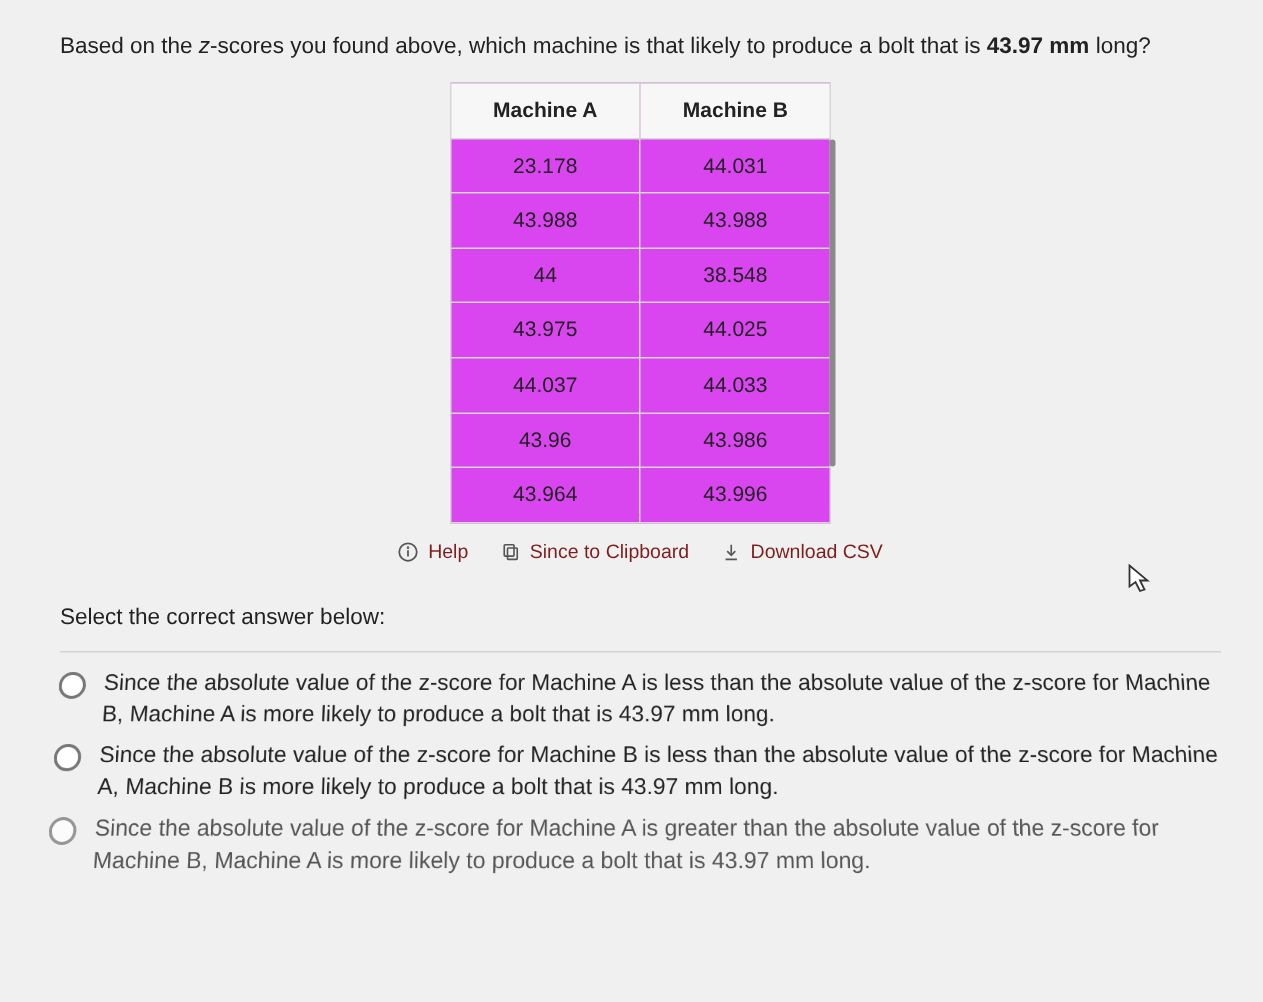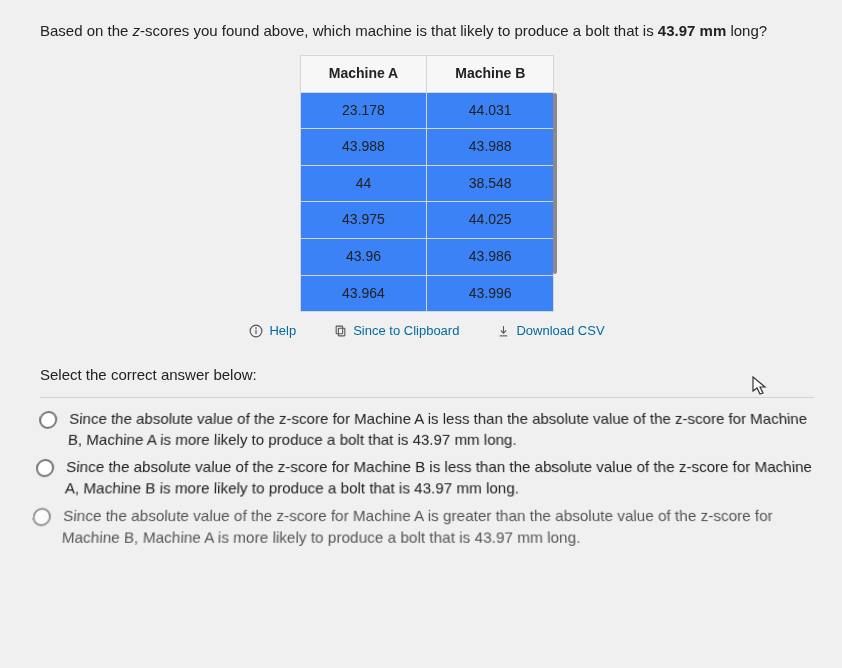--- a/index.html
+++ b/index.html
@@ -17,21 +17,21 @@
   .question .italic { font-style: italic; }
   .question .bold { font-weight: 600; }
   .table-wrap {
     display: flex;
     justify-content: center;
     margin: 14px 0 10px 0;
   }
   .table-inner { position: relative; }
   table {
     border-collapse: collapse;
-    background: #3b82f6;
+    background: #d946ef;
   }
   th, td {
     border: 1px solid #d6d6d6;
     text-align: center;
     padding: 8px 28px;
     font-size: 14px;
   }
   th {
     font-weight: 600;
     background: #f7f7f7;
@@ -42,23 +42,23 @@
     top: 38px;
     bottom: 38px;
     width: 4px;
     background: #8a8a8a;
     border-radius: 2px;
   }
   .actions {
     display: flex;
     justify-content: center;
     align-items: center;
-    gap: 38px;
+    gap: 22px;
     margin: 8px 0 24px 0;
-    color: #0369a1;
+    color: #7f1d1d;
     font-size: 13px;
   }
   .action {
     display: inline-flex;
     align-items: center;
     gap: 6px;
     cursor: pointer;
   }
   .icon { display: inline-flex; }
   .icon svg { display: block; }
@@ -126,20 +126,24 @@
             <td>43.988</td>
             <td>43.988</td>
           </tr>
           <tr>
             <td>44</td>
             <td>38.548</td>
           </tr>
           <tr>
             <td>43.975</td>
             <td>44.025</td>
+          </tr>
+          <tr>
+            <td>44.037</td>
+            <td>44.033</td>
           </tr>
           <tr>
             <td>43.96</td>
             <td>43.986</td>
           </tr>
           <tr>
             <td>43.964</td>
             <td>43.996</td>
           </tr>
         </tbody>

